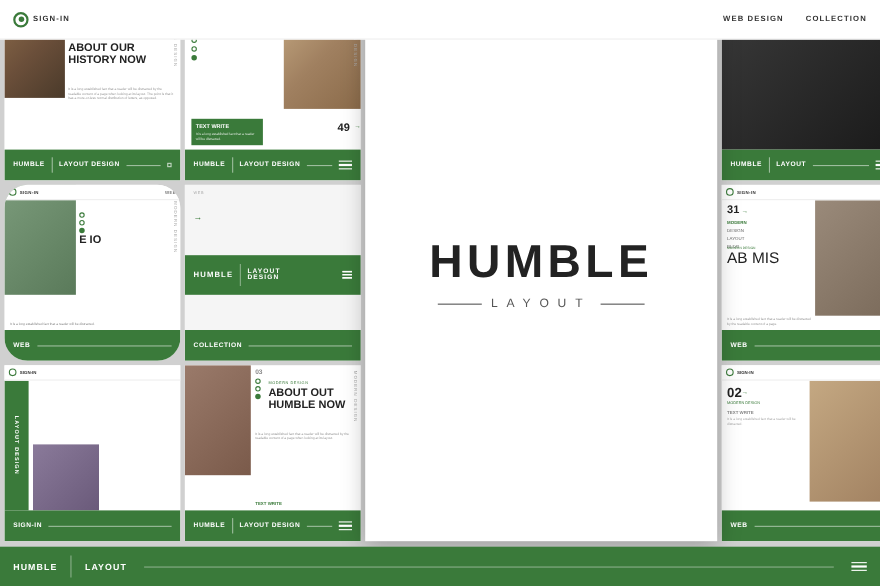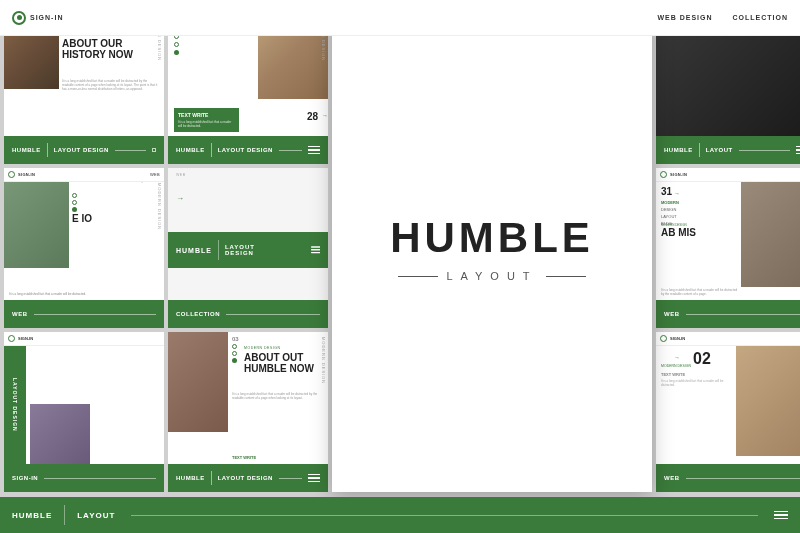--- a/index.html
+++ b/index.html
@@ -107,20 +107,21 @@
     
     .slide-3 {
       grid-column: 4;
       grid-row: 1;
     }
 
     
     .slide-4 {
       grid-column: 1;
       grid-row: 2;
+      border-radius: 21px;
     }
 
     
     .slide-5 {
       grid-column: 2;
       grid-row: 2;
     }
 
     
     .slide-6 {
@@ -314,21 +315,21 @@
 
     <div style="position:absolute;top:5px;left:20px;font-size:3.5px;color:#3a7a3a;text-transform:uppercase;letter-spacing:0.5px;">MODERN DESIGN</div>
 
     <div style="position:absolute;top:12px;left:20px;width:65px;font-size:8px;font-weight:900;color:#222;text-transform:uppercase;line-height:1.1;">MODERN DESIGN</div>
 
     <div style="position:absolute;bottom:32px;left:6px;width:65px;background:#3a7a3a;padding:4px;">
       <div style="font-size:5px;font-weight:bold;color:white;text-transform:uppercase;">TEXT WRITE</div>
       <div style="font-size:3px;color:rgba(255,255,255,0.8);margin-top:2px;">It is a long established fact that a reader will be distracted.</div>
     </div>
 
-    <div style="position:absolute;bottom:42px;right:10px;font-size:10px;font-weight:bold;color:#222;">28</div>
+    <div style="position:absolute;bottom:42px;right:10px;font-size:10px;font-weight:bold;color:#222;">49</div>
     <div style="position:absolute;bottom:46px;right:0;font-size:6px;color:#3a7a3a;">→</div>
 
     <div class="vertical-text" style="right:2px;top:10px;bottom:30px;">MODERN DESIGN</div>
 
     <div class="slide-green-bar">
       <span>HUMBLE</span>
       <div class="bar-divider"></div>
       <span>LAYOUT DESIGN</span>
       <div class="bar-line"></div>
       <div class="bar-icon">
@@ -474,21 +475,21 @@
 
     <div style="position:absolute;top:32px;left:5px;display:flex;flex-direction:column;gap:2px;">
       <span style="font-size:4px;font-weight:bold;color:#3a7a3a;text-transform:uppercase;">MODERN</span>
       <span style="font-size:4px;color:#666;text-transform:uppercase;">DESIGN</span>
       <span style="font-size:4px;color:#666;text-transform:uppercase;">LAYOUT</span>
       <span style="font-size:4px;color:#666;text-transform:uppercase;">BLDG</span>
     </div>
 
     <div style="position:absolute;top:55px;left:5px;width:70px;">
       <div style="font-size:3px;color:#3a7a3a;text-transform:uppercase;">MODERN DESIGN</div>
-      <div style="font-size:10px;font-weight:700;color:#222;text-transform:uppercase;line-height:1.1;">AB MIS</div>
+      <div style="font-size:14px;font-weight:400;color:#222;text-transform:uppercase;line-height:1.1;">AB MIS</div>
     </div>
 
     <div style="position:absolute;bottom:32px;left:5px;right:78px;font-size:3px;color:#999;line-height:1.4;">It is a long established fact that a reader will be distracted by the readable content of a page.</div>
 
     <div class="vertical-text" style="right:2px;top:15px;bottom:30px;"></div>
 
     <div class="slide-green-bar">
       <span>WEB</span>
       <div class="bar-line"></div>
     </div>
@@ -556,21 +557,21 @@
 
     <div style="position:absolute;top:0;left:0;right:0;height:14px;background:white;border-bottom:1px solid #eee;display:flex;align-items:center;padding:0 4px;gap:3px;z-index:2;">
       <div style="width:7px;height:7px;border-radius:50%;border:1.5px solid #3a7a3a;"></div>
       <span style="font-size:4px;font-weight:bold;color:#333;text-transform:uppercase;">SIGN-IN</span>
       <div style="flex:1;"></div>
 
     </div>
 
     <div class="photo-placeholder" style="background:linear-gradient(135deg,#C4A882,#A08060);right:0;top:14px;width:80px;height:110px;"></div>
 
-    <div style="position:absolute;top:18px;left:5px;font-size:16px;font-weight:bold;color:#222;margin-left:32px;">02</div>
+    <div style="position:absolute;top:18px;left:5px;font-size:12px;font-weight:bold;color:#222;">02</div>
     <div style="position:absolute;top:22px;left:18px;font-size:6px;color:#3a7a3a;">→</div>
 
     <div style="position:absolute;top:32px;left:5px;font-size:3.5px;color:#3a7a3a;text-transform:uppercase;">MODERN DESIGN</div>
 
     <div style="position:absolute;top:40px;left:5px;width:70px;">
       <div style="font-size:4px;color:#888;text-transform:uppercase;font-weight:bold;">TEXT WRITE</div>
       <div style="font-size:3px;color:#aaa;line-height:1.4;margin-top:2px;">It is a long established fact that a reader will be distracted.</div>
     </div>
 
     <div class="slide-green-bar">

